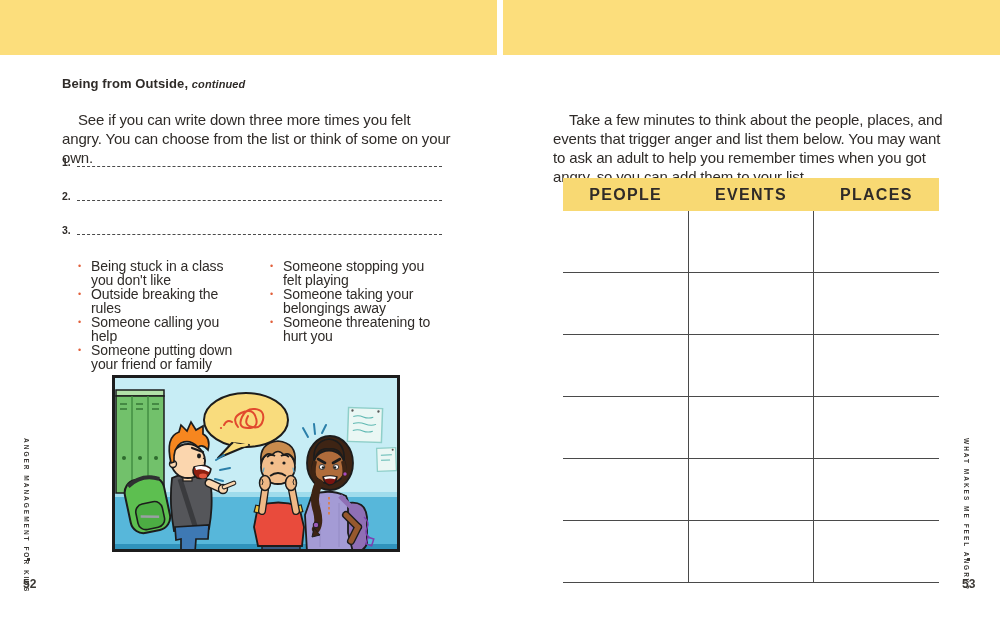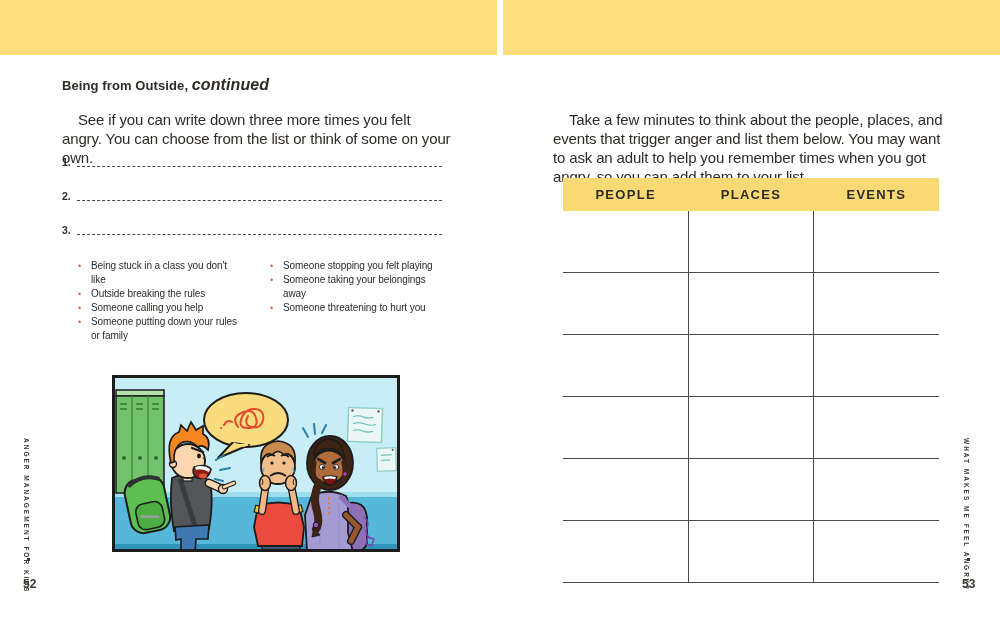--- a/index.html
+++ b/index.html
@@ -8,43 +8,43 @@
     position:relative; background:#ffffff; overflow:hidden;
     font-family:"Liberation Sans", sans-serif; color:var(--text,#2F2B28);
   }
   .band { position:absolute; top:0; height:55px; background:var(--band-yellow,#FCDE7C); }
   .band.left  { left:0;   width:497px; }
   .band.right { left:503px; width:497px; }
   .gutter { position:absolute; left:497px; top:0; width:6px; height:55px; background:#fff; }
 
   
   .heading { position:absolute; left:62px; top:76px; font-size:13px; font-weight:bold; letter-spacing:.1px; }
-  .heading .cont { font-size:16px; font-style:italic; }
+  .heading .cont { font-size:11px; font-style:italic; }
   .body-text { font-size:15px; line-height:19px; letter-spacing:-0.15px; }
   .intro-left  { position:absolute; left:62px; top:110px; width:392px; text-indent:16px; }
   .intro-right { position:absolute; left:553px; top:110px; width:392px; text-indent:16px; }
 
   .blank-row { position:absolute; left:62px; width:380px; height:14px; display:flex; align-items:flex-end; }
   .blank-row .num { font-weight:bold; font-size:10.5px; margin-right:6px; line-height:10px; }
   .blank-row .line { flex:1; border-bottom:1.4px dashed #4a4a4a; height:12px; }
   #blank1 { top:153px; } #blank2 { top:187px; } #blank3 { top:221px; }
 
   .bullets { position:absolute; top:259px; list-style:none; }
   .bullets.c1 { left:76px;  width:165px; }
   .bullets.c2 { left:268px; width:172px; }
-  .bullets li { position:relative; padding-left:15px; font-size:10px; line-height:14px; letter-spacing:-0.1px; }
+  .bullets li { position:relative; padding-left:15px; font-size:14px; line-height:14px; letter-spacing:-0.1px; }
   .bullets li::before { content:"•"; position:absolute; left:2px; top:0; color:var(--bullet-orange,#E2603B); font-size:9px; }
 
   .illustration { position:absolute; left:112px; top:375px; width:288px; height:177px; }
 
   
   .trigger-table { position:absolute; left:563px; top:178px; width:376px; }
   .thead { display:flex; height:33px; background:var(--table-header-yellow,#F8D973); }
   .thead .hcell { flex:1; display:flex; align-items:center; justify-content:center;
-                  font-weight:bold; font-size:13px; letter-spacing:1.3px; }
+                  font-weight:bold; font-size:16px; letter-spacing:1.3px; }
   .tbody .trow { display:flex; height:62px; border-bottom:1px solid var(--line,#4A4A4A); }
   .tbody .tcell { flex:1; }
   .tbody .tcell + .tcell { border-left:1px solid var(--line,#4A4A4A); }
 
   
   .spine { position:absolute; writing-mode:vertical-rl; text-orientation:mixed;
            font-size:6.5px; font-weight:bold; letter-spacing:2px; color:#3b3834; white-space:nowrap; }
   .spine.left  { left:23px;  top:438px; }
   .spine.right { left:963px; top:438px; }
   .spine-dot { position:absolute; width:2.5px; height:2.5px; background:#3b3834; }
@@ -78,21 +78,21 @@
   </div>
   <div class="blank-row" id="blank3">
     <span class="num">3.</span>
     <span class="line"></span>
   </div>
 
   <ul class="bullets c1">
     <li>Being stuck in a class you don't like</li>
     <li>Outside breaking the rules</li>
     <li>Someone calling you help</li>
-    <li>Someone putting down your rules or family</li>
+    <li>Someone putting down your friend or family</li>
   </ul>
   <ul class="bullets c2">
     <li>Someone stopping you felt playing</li>
     <li>Someone taking your belongings away</li>
     <li>Someone threatening to hurt you</li>
   </ul>
 
   <svg class="illustration" viewBox="0 0 288 177">
 
     <rect width="288" height="177" fill="#C7EDF5"></rect>
@@ -251,22 +251,22 @@
   <div class="spine-dot left"></div>
   <div class="pagenum left">52</div>
 </div>
 
 <div>
   <p class="body-text intro-right">Take a few minutes to think about the people, places, and events that trigger anger and list them below. You may want to ask an adult to help you remember times when you got angry, so you can add them to your list.</p>
 
   <div class="trigger-table">
     <div class="thead">
       <div class="hcell">PEOPLE</div>
+      <div class="hcell">EVENTS</div>
       <div class="hcell">PLACES</div>
-      <div class="hcell">EVENTS</div>
     </div>
     <div class="tbody">
         <div class="trow">
           <div class="tcell"></div>
           <div class="tcell"></div>
           <div class="tcell"></div>
         </div>
         <div class="trow">
           <div class="tcell"></div>
           <div class="tcell"></div>

